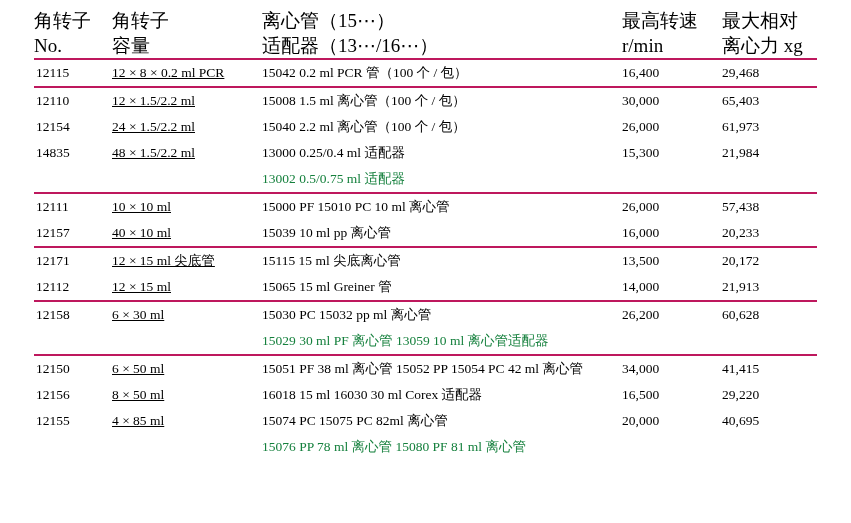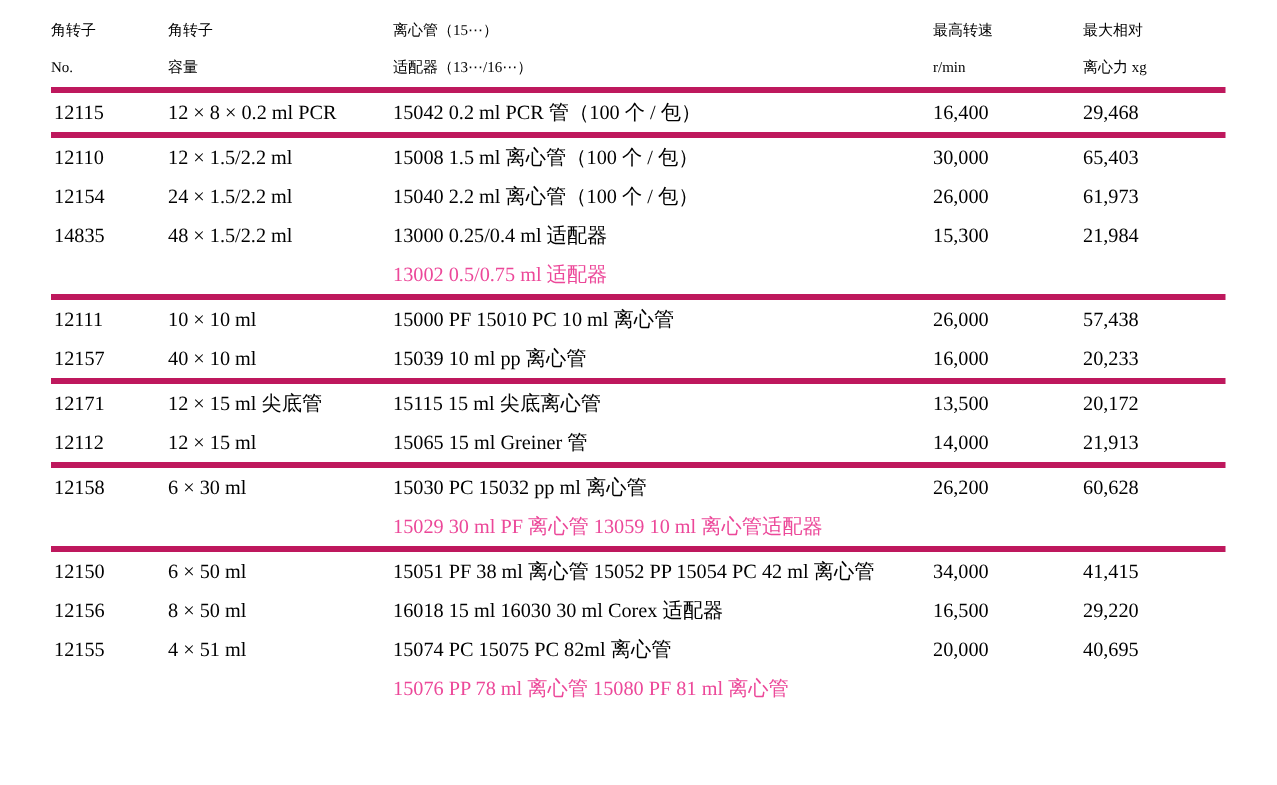--- a/index.html
+++ b/index.html
@@ -33,40 +33,40 @@
   table.spec col.c3 { width: 100px; }
   table.spec col.c4 { width: 95px; }
 
   thead td {
     vertical-align: top;
     padding: 0;
   }
   .hdr-line {
     line-height: 25px;
     white-space: nowrap;
-    font-size: 10px;
+    font-size: 19px;
   }
   .hdr-top { padding-top: 8px; }
   tr.ruled-top > td {
-    border-top: 4px solid #be185d;
+    border-top: 2px solid #be185d;
   }
   tbody td {
     padding: 0 0 0 0;
     vertical-align: top;
     line-height: 26px;
     height: 26px;
     white-space: nowrap;
     font-size: 13.5px;
   }
   tbody td.col0 { padding-left: 2px; }
-  tbody td.col1 { padding-left: 0; }
+  tbody td.col1 { padding-left: 0; text-decoration: underline; }
   tbody td.col2 { padding-left: 0; }
   tbody td.col3 { padding-left: 0; }
   tbody td.col4 { padding-left: 0; margin-left: 10px; }
-  tbody tr.cont td { color: #ec4899; }
+  tbody tr.cont td { color: #15803d; }
 </style>
 </head>
 <body>
 
 <div id="sheet">
   <table class="spec">
     <colgroup>
       <col class="c0">
         <col class="c1">
         <col class="c2">
@@ -196,21 +196,21 @@
         </tr>
         <tr>
           <td class="col0">12156</td>
           <td class="col1">8 × 50 ml</td>
           <td class="col2">16018 15 ml 16030 30 ml Corex 适配器</td>
           <td class="col3">16,500</td>
           <td class="col4">29,220</td>
         </tr>
         <tr>
           <td class="col0">12155</td>
-          <td class="col1">4 × 51 ml</td>
+          <td class="col1">4 × 85 ml</td>
           <td class="col2">15074 PC 15075 PC 82ml 离心管</td>
           <td class="col3">20,000</td>
           <td class="col4">40,695</td>
         </tr>
         <tr class="cont">
           <td class="col0"></td>
           <td class="col1"></td>
           <td class="col2">15076 PP 78 ml 离心管 15080 PF 81 ml 离心管</td>
           <td class="col3"></td>
           <td class="col4"></td>

